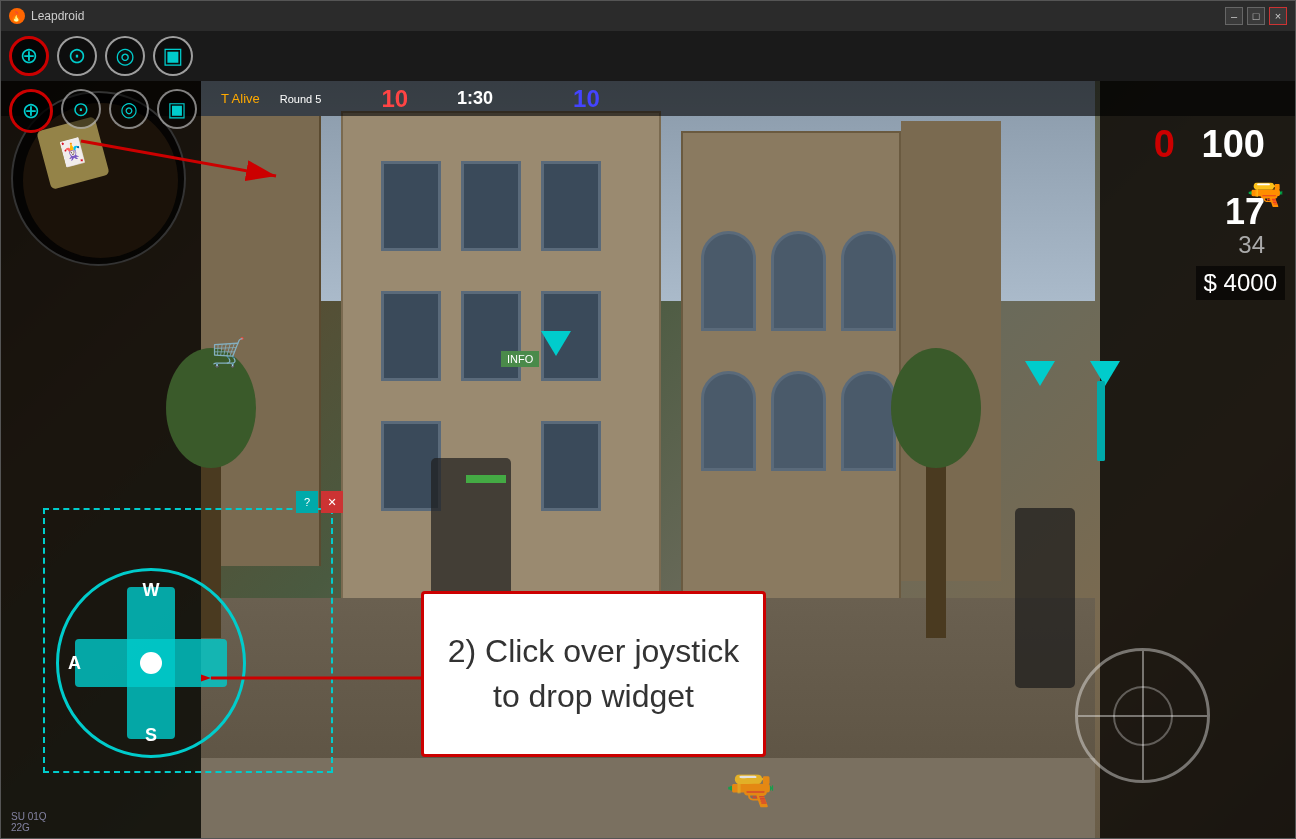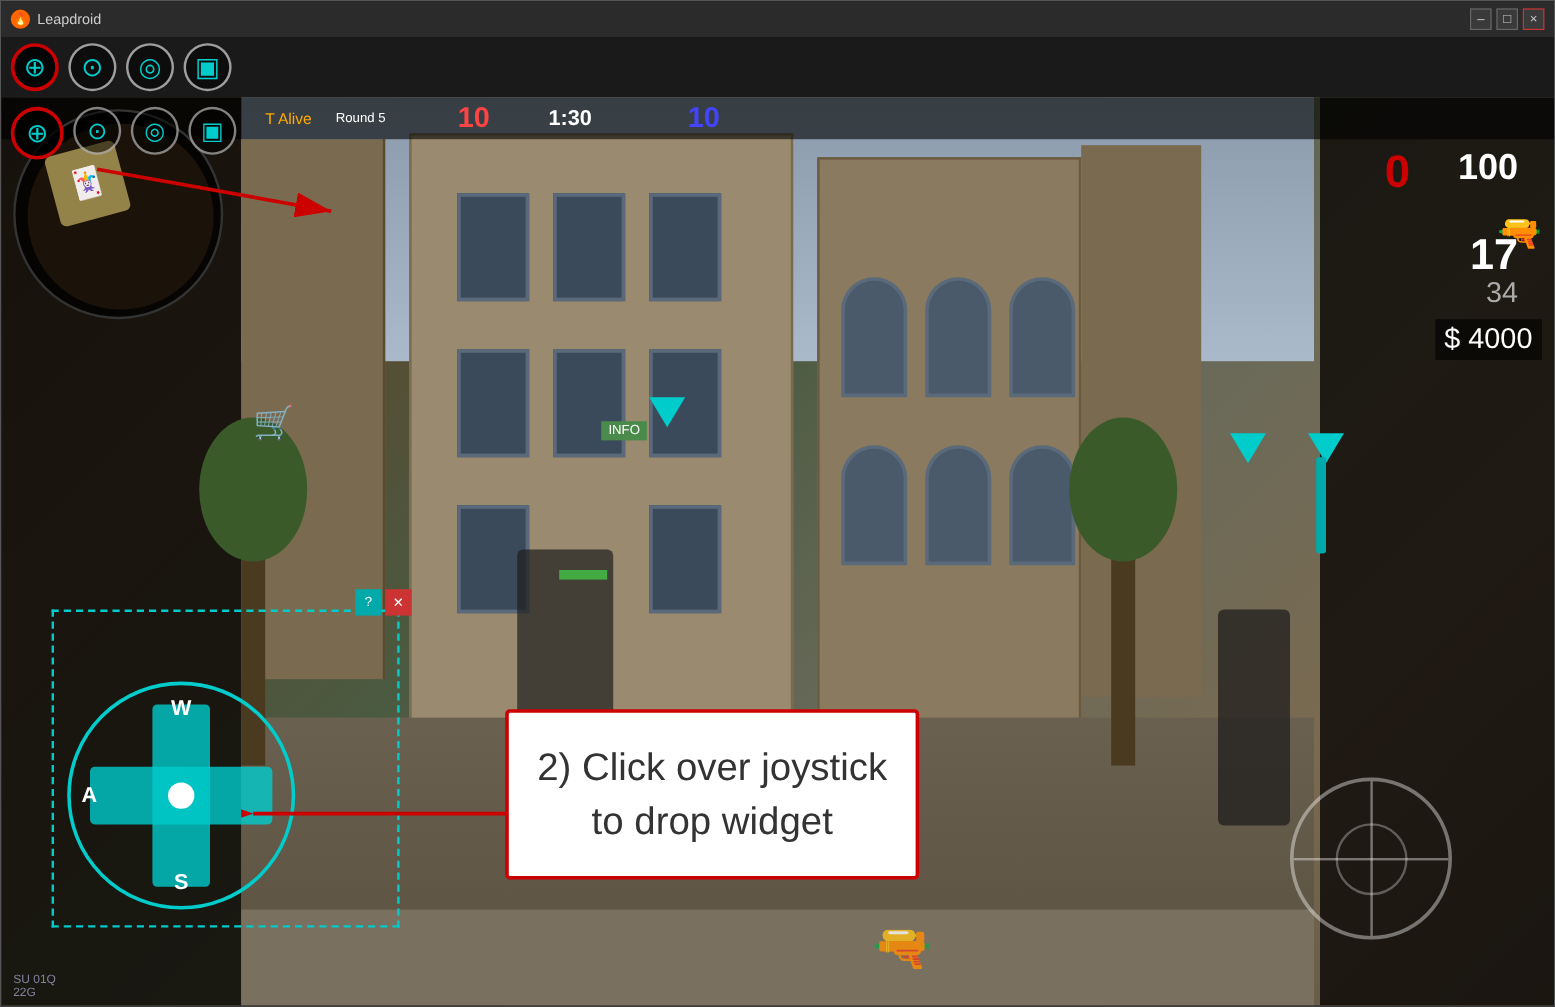--- a/index.html
+++ b/index.html
@@ -183,21 +183,21 @@
     }
 
     #tooltip-2 {
       position: absolute;
       top: 510px;
       left: 420px;
       width: 345px;
       background: white;
       border: 3px solid #cc0000;
       border-radius: 4px;
-      padding: 23px 20px;
+      padding: 35px 20px;
       z-index: 40;
       text-align: center;
     }
 
     #tooltip-2 .tooltip-text {
       font-size: 32px;
       color: #333;
       line-height: 1.4;
     }
 
@@ -298,21 +298,21 @@
       <div style="position:absolute;left:890px;bottom:370px;width:90px;height:120px;background:#3a5a2a;border-radius:50%;"></div>
 
       <div id="game-hud-top-bar" style="position:absolute;top:0;left:0;right:0;height:35px;background:rgba(0,0,0,0.6);z-index:5;display:flex;align-items:center;padding:0 10px;font-size:13px;color:white;">
         <span style="color:#ffaa00;margin-left:210px;">T Alive</span>
         <span style="margin-left:20px;color:white;font-size:11px;">Round 5</span>
         <span style="margin-left:60px;color:#ff4444;font-size:24px;font-weight:bold;">10</span>
         <span style="margin-left:49px;font-size:18px;font-weight:bold;">1:30</span>
         <span style="margin-left:80px;color:#4444ff;font-size:24px;font-weight:bold;">10</span>
       </div>
 
-      <div style="position:absolute;top:42px;right:30px;color:white;font-size:30px;font-weight:bold;z-index:10;margin-left:36px;">100</div>
+      <div style="position:absolute;top:42px;right:30px;color:white;font-size:38px;font-weight:bold;z-index:10;margin-left:36px;">100</div>
       <div style="position:absolute;top:42px;right:120px;color:#cc0000;font-size:38px;font-weight:bold;z-index:10;">0</div>
       <div style="position:absolute;top:110px;right:30px;color:white;font-size:36px;font-weight:bold;z-index:10;">17</div>
       <div style="position:absolute;top:150px;right:30px;color:#aaaaaa;font-size:24px;z-index:10;">34</div>
       <div style="position:absolute;top:185px;right:10px;color:white;font-size:24px;background:rgba(0,0,0,0.6);padding:3px 8px;z-index:10;">$ 4000</div>
 
       <div style="position:absolute;top:95px;right:10px;color:#bbbbbb;font-size:30px;z-index:10;">🔫</div>
 
       <div id="large-circle">
 
         <div style="position:absolute;top:10px;left:10px;width:155px;height:155px;border-radius:50%;background:rgba(30,20,10,0.9);"></div>

